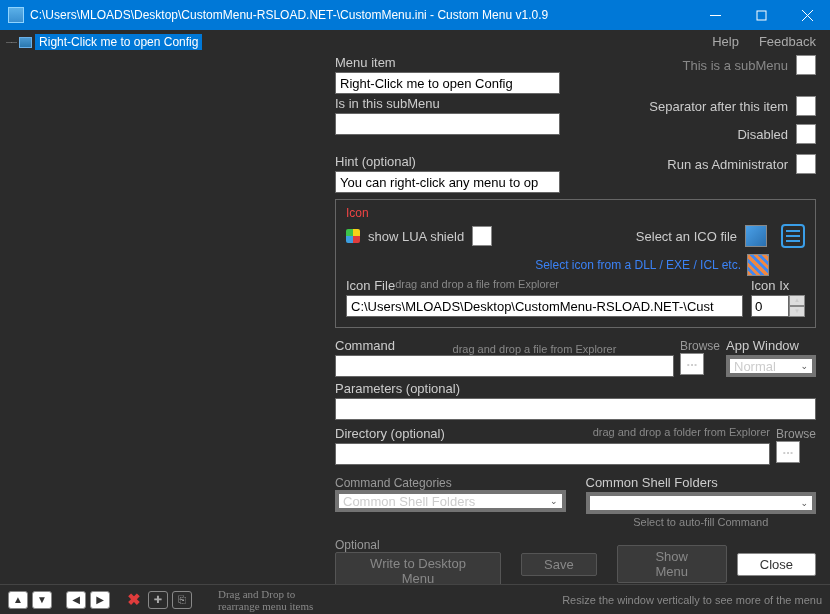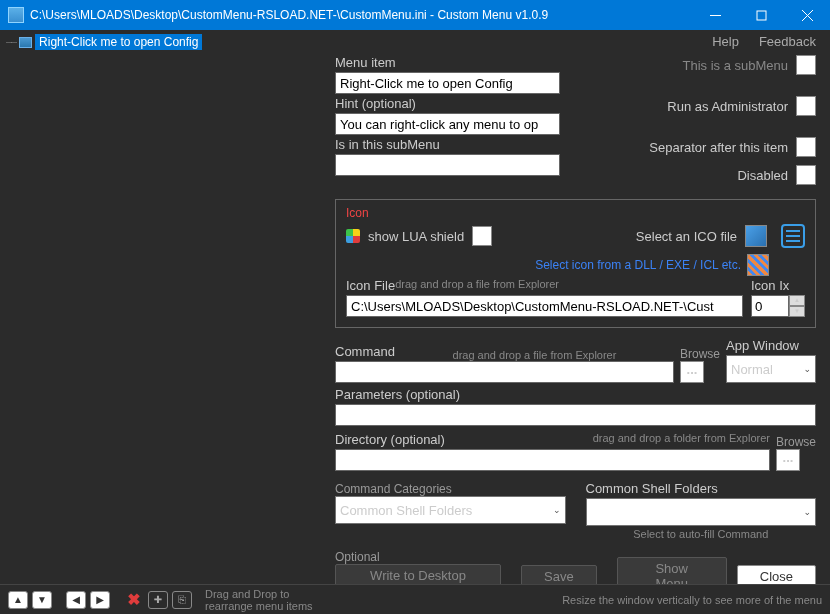--- a/index.html
+++ b/index.html
@@ -35,36 +35,36 @@
 .hamb span { height: 2px; background: #3a9ee8; }
 .dllrow { display: flex; align-items: center; justify-content: flex-end; gap: 6px; font-size: 12px; color: #3b82f6; margin-bottom: 2px; }
 .dllico { width: 22px; height: 22px; background: repeating-linear-gradient(45deg,#e84,#e84 3px,#48e 3px,#48e 6px); border: 1px solid #888; }
 .hint2 { color: #888; font-size: 11px; }
 .ifrow { display: flex; gap: 8px; align-items: flex-end; }
 .ifrow .c1 { flex: 1; }
 .spin { width: 54px; display: flex; }
 .spin input { width: 38px; height: 22px; border: 1px solid #666; padding: 0 3px; }
 .spinbtns { display: flex; flex-direction: column; width: 16px; }
 .spinbtns div { height: 11px; background: #ddd; border: 1px solid #888; font-size: 7px; text-align: center; line-height: 8px; }
-.cmdrow { display: flex; align-items: flex-end; gap: 6px; margin-bottom: 4px; }
+.cmdrow { display: flex; gap: 6px; margin-bottom: 4px; }
 .cmdrow .c1 { flex: 1; }
 .browse { width: 24px; height: 22px; background: #fff; border: 1px solid #888; text-align: center; font-weight: bold; line-height: 16px; }
-.sel { background: #fff; border: 1px solid #737373; height: 28px; width: 90px; padding: 0 4px; display: flex; align-items: center; justify-content: space-between; }
+.sel { background: #fff; border: 4px solid #737373; height: 22px; width: 90px; padding: 0 4px; display: flex; align-items: center; justify-content: space-between; }
 .chev { font-size: 9px; color: #555; }
 .botrow { display: flex; gap: 20px; margin-top: 10px; }
 .botrow > div { flex: 1; }
 .btn { background: #fff; border: 1px solid #888; padding: 3px 22px; font-size: 13px; color: #333; border-radius: 2px; }
 .btn.dis { background: #3a3a3a; color: #888; border-color: #555; }
 .btnrow { display: flex; gap: 10px; margin-top: 10px; align-items: center; }
 .btnrow .sp { flex: 1; }
 .status { position: absolute; bottom: 0; left: 0; right: 0; height: 30px; display: flex; align-items: center; padding: 0 8px; gap: 4px; border-top: 1px solid #444; background: #2b2b2b; }
 .sbtn { width: 20px; height: 18px; background: #fff; border: 1px solid #888; border-radius: 3px; display: flex; align-items: center; justify-content: center; font-size: 10px; color: #333; }
 .sbtn.x { background: transparent; border: none; color: #e03c3c; font-size: 16px; font-weight: bold; }
 .sbtn.c { background: transparent; border: 1px solid #888; color: #aaa; }
-.shint { color: #888; font-size: 11px; margin-left: 9px; line-height: 12px; }
+.shint { color: #888; font-size: 11px; margin-left: 22px; line-height: 12px; font-family: Liberation Serif, serif; }
 .shint2 { margin-left: auto; color: #888; font-size: 11px; text-align: center; }
 .rt { text-align: center; font-size: 11px; color: #888; margin-top: 2px; }
 .lblsm { font-size: 12px; color: #999; }
 </style>
 </head>
 <body>
 
 <div class="titlebar">
   <div class="ti"></div>
   <div class="title">C:\Users\MLOADS\Desktop\CustomMenu-RSLOAD.NET-\CustomMenu.ini - Custom Menu v1.0.9</div>
@@ -110,43 +110,43 @@
       <div style="flex:1">
         <div class="chkrow">
           <span style="color:#888">This is a subMenu</span>
           <div class="chk"></div>
         </div>
       </div>
     </div>
 
     <div class="row">
       <div class="col1">
+        <span class="lbl">Is in this subMenu</span>
+        <input class="inp" value="" style="">
+      </div>
+      <div style="flex:1">
+        <div class="chkrow">
+          <span>Separator after this item</span>
+          <div class="chk"></div>
+        </div>
+        <div class="chkrow">
+          <span>Disabled</span>
+          <div class="chk"></div>
+        </div>
+      </div>
+    </div>
+
+    <div class="row">
+      <div class="col1">
         <span class="lbl">Hint (optional)</span>
         <input class="inp" value="You can right-click any menu to op" style="">
       </div>
       <div style="flex:1">
         <div class="chkrow">
           <span>Run as Administrator</span>
-          <div class="chk"></div>
-        </div>
-      </div>
-    </div>
-
-    <div class="row">
-      <div class="col1">
-        <span class="lbl">Is in this subMenu</span>
-        <input class="inp" value="" style="">
-      </div>
-      <div style="flex:1">
-        <div class="chkrow">
-          <span>Separator after this item</span>
-          <div class="chk"></div>
-        </div>
-        <div class="chkrow">
-          <span>Disabled</span>
           <div class="chk"></div>
         </div>
       </div>
     </div>
 
     <div class="iconbox">
       <div class="hdr">Icon</div>
       <div class="icr1">
         <div class="shield"></div>
         <span>show LUA shield</span>

